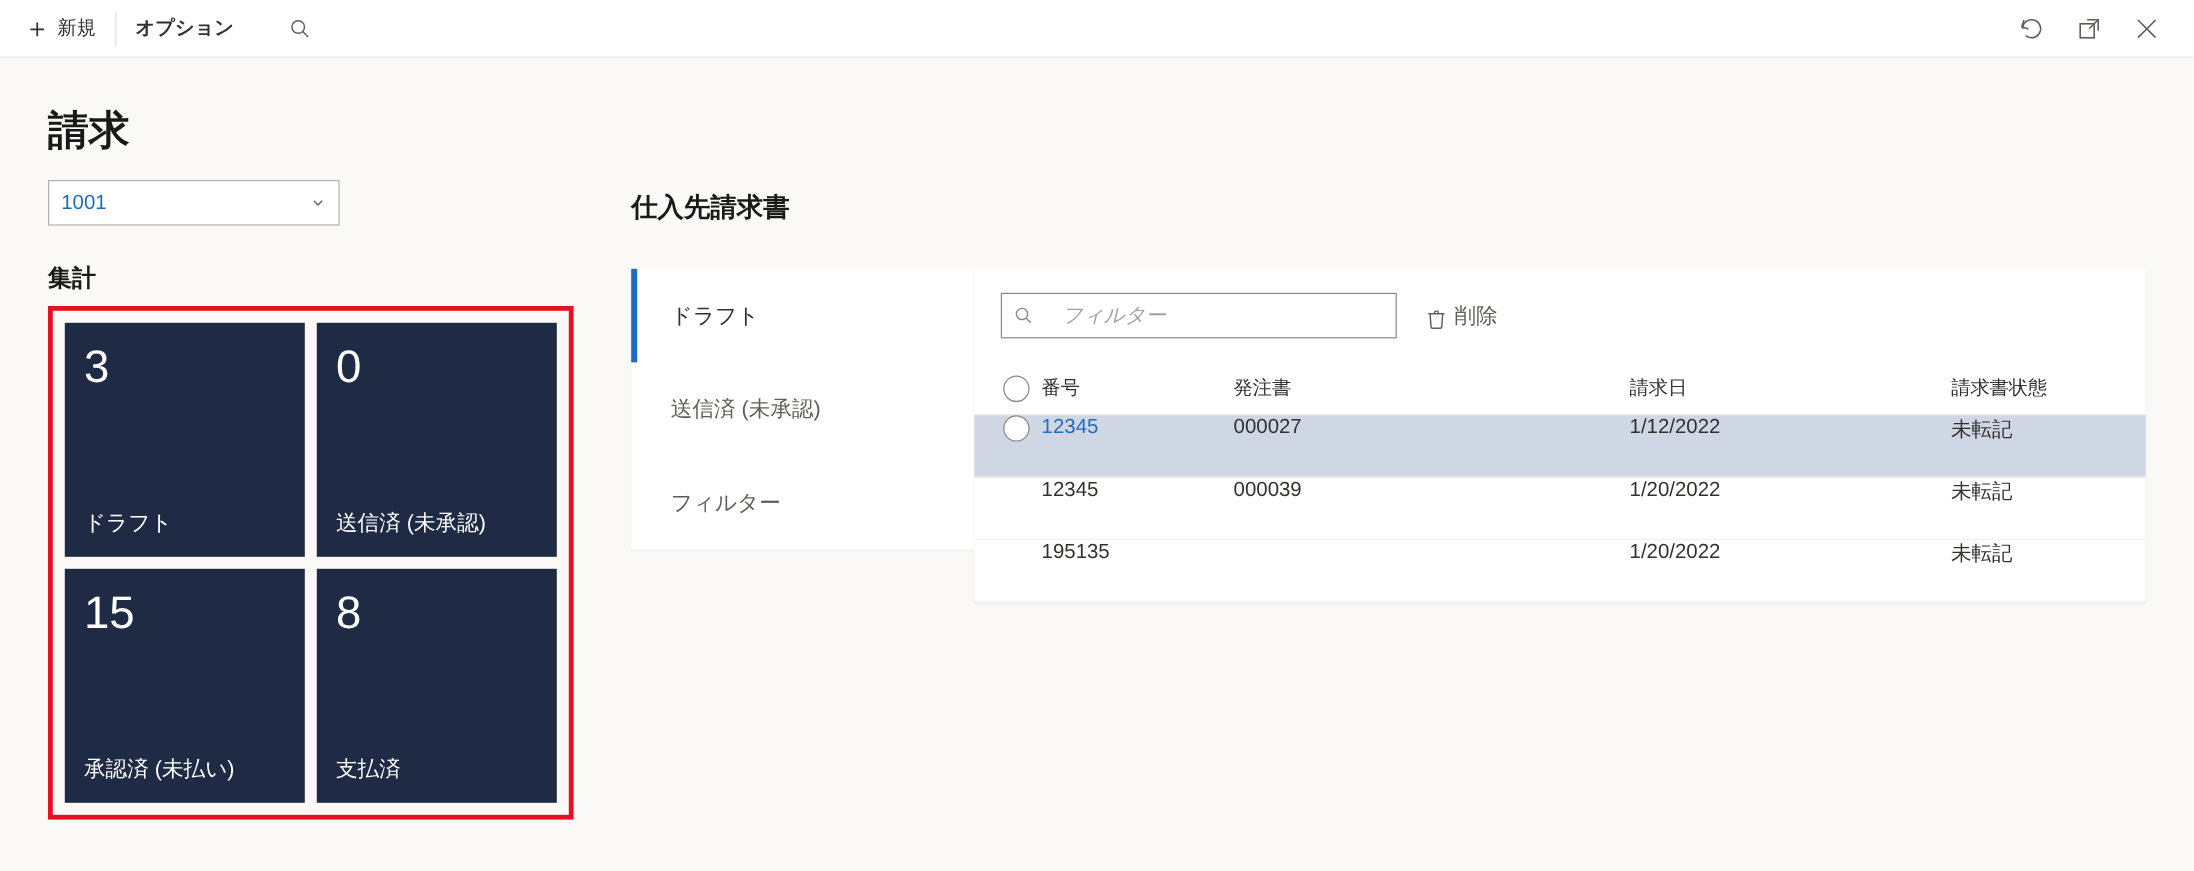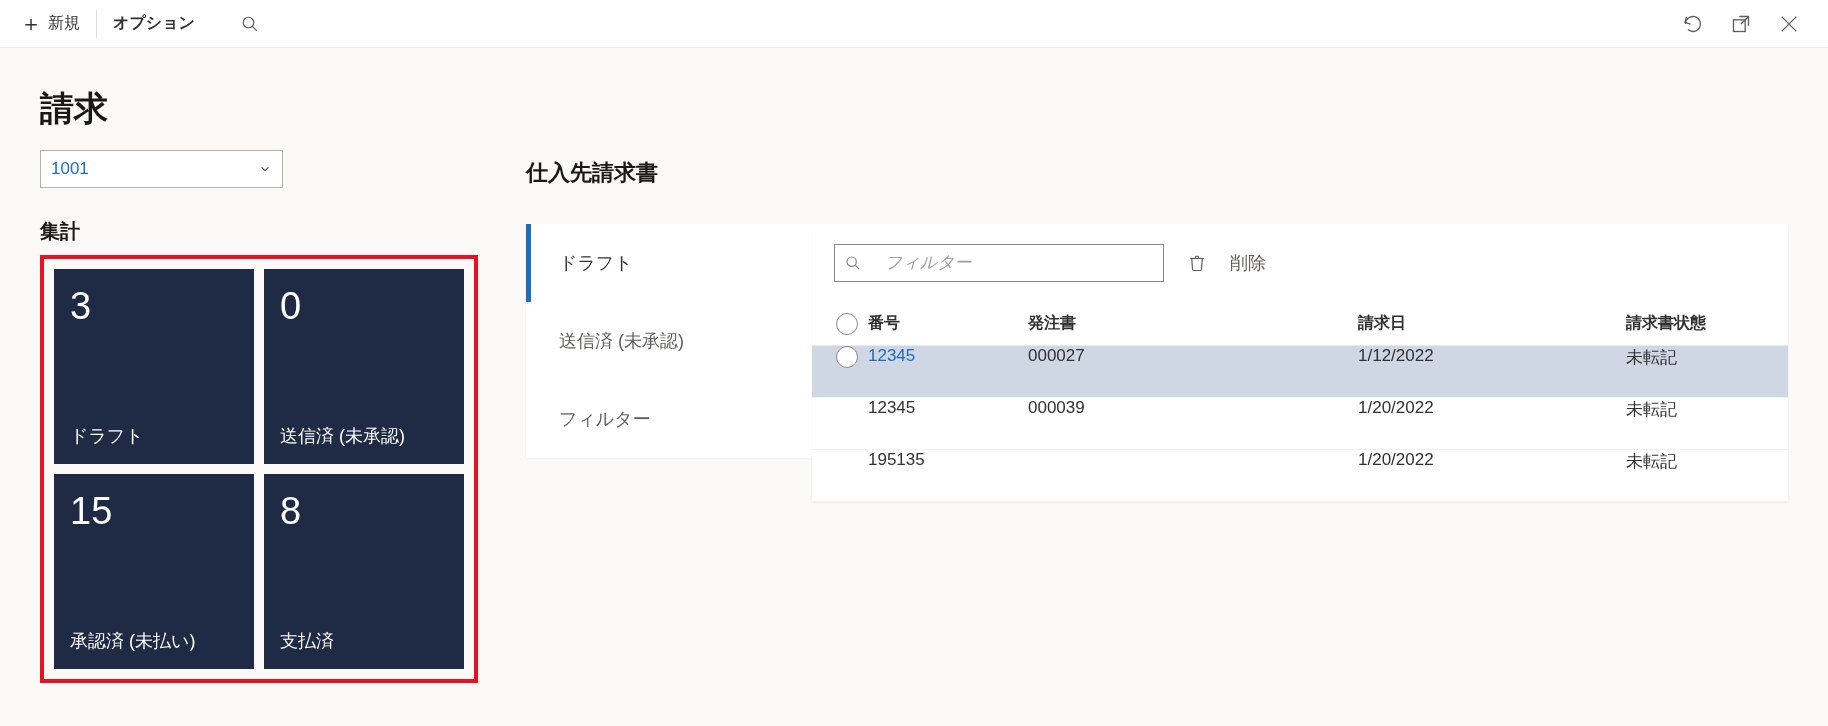--- a/index.html
+++ b/index.html
@@ -35,23 +35,23 @@
     .vert-tabs { width: 286px; flex: 0 0 auto; background: #fff; display: flex; flex-direction: column; box-shadow: 0 1px 2px rgba(0,0,0,0.05); }
     .vtab { height: 78px; display: flex; align-items: center; padding: 0 28px; cursor: pointer; color: #323130; font-size: 18px; border-left: 5px solid transparent; }
     .vtab.active { border-left-color: #1f6cbf; background: #fff; font-weight: 400; }
     .vtab:not(.active) { color: #605e5c; }
     
     .grid-area { flex: 1; background: #fff; box-shadow: 0 1px 2px rgba(0,0,0,0.05); }
     .grid-toolbar { height: 78px; display: flex; align-items: center; padding: 0 22px; gap: 24px; }
     .filter-box { display: flex; align-items: center; width: 330px; height: 38px; border: 1px solid #8a8886; padding: 0 10px; gap: 24px; }
     .filter-box input { border: none; outline: none; flex: 1; font-size: 17px; font-family: inherit; background: transparent; }
     .filter-box input::placeholder { color: #a19f9d; font-style: italic; }
-    .delete-btn { display: flex; align-items: center; gap: 24px; color: #605e5c; border: none; background: none; cursor: pointer; font-size: 18px; font-family: inherit; }
-    
-    .grid-header { display: flex; height: 44px; align-items: center; border-bottom: 1px solid #edebe9; padding: 0 14px; font-size: 16px; font-weight: 700; color: #323130; }
+    .delete-btn { display: flex; align-items: flex-end; gap: 6px; color: #605e5c; border: none; background: none; cursor: pointer; font-size: 18px; font-family: inherit; }
+    
+    .grid-header { display: flex; height: 44px; align-items: center; border-bottom: 1px solid #edebe9; padding: 0 14px; font-size: 16px; font-weight: 400; color: #323130; }
     .c-sel { width: 42px; display: flex; justify-content: center; }
     .c-num { width: 160px; }
     .c-po  { width: 330px; }
     .c-date{ width: 268px; }
     .c-stat{ flex: 1; }
     
     .grid-row { display: flex; height: 52px; align-items: flex-start; padding: 0 14px; font-size: 17px; color: #323130; border-bottom: 1px solid #f3f2f1; cursor: pointer; }
     .grid-row.selected { background: #cfd6e4; }
     .sel-circle { width: 22px; height: 22px; border-radius: 50%; border: 1px solid #8a8886; background: #fff; }
     .grid-row:not(.selected) .sel-circle { visibility: hidden; }

